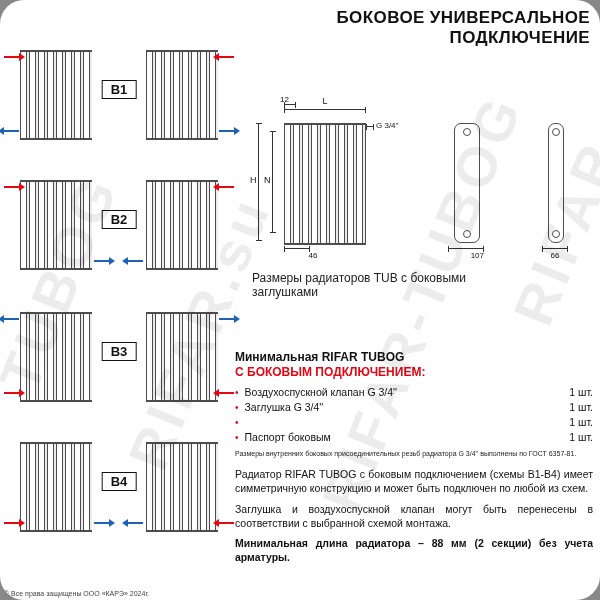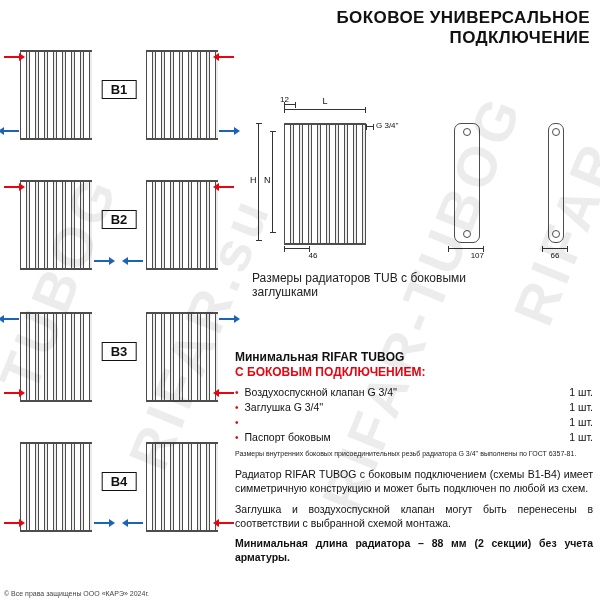--- a/index.html
+++ b/index.html
@@ -1,19 +1,19 @@
 <!DOCTYPE html>
 <html><head>
 <meta charset="utf-8">
 <style>
   html,body{margin:0;padding:0;background:#888;}
   .sheet{
     position:relative;width:600px;height:600px;margin:0 auto;
     background:#ffffff;overflow:hidden;
-    font-family:"Liberation Sans",sans-serif;color:#111;
+    font-family:"Liberation Sans",sans-serif;color:#111;border-radius:24px;
   }
   
   .page-title{
     position:absolute;top:8px;right:10px;text-align:right;
     font-size:17px;font-weight:bold;line-height:1.2;letter-spacing:.4px;
   }
   
   .scheme-row{position:absolute;left:4px;width:230px;height:95px;}
   .rad{
     position:absolute;top:4px;width:72px;height:86px;

